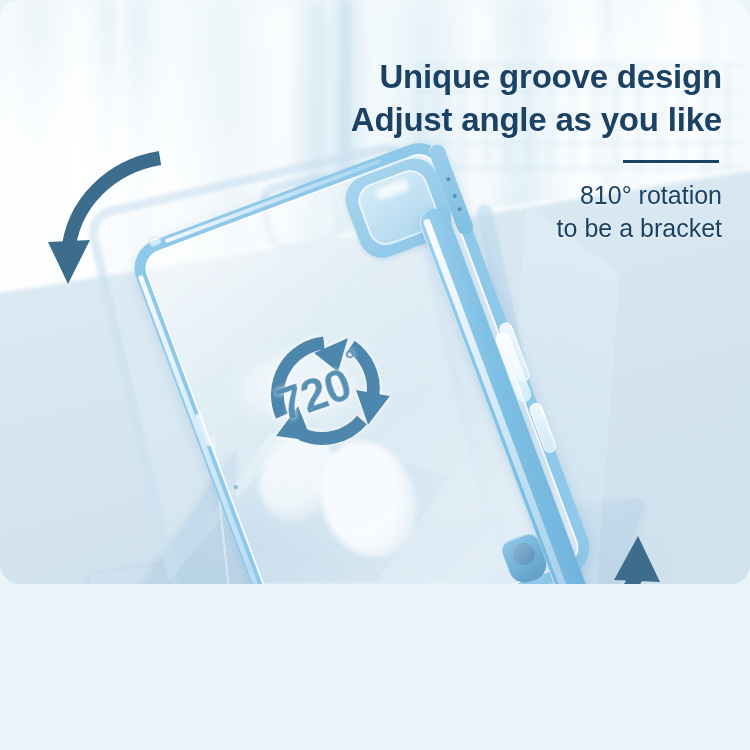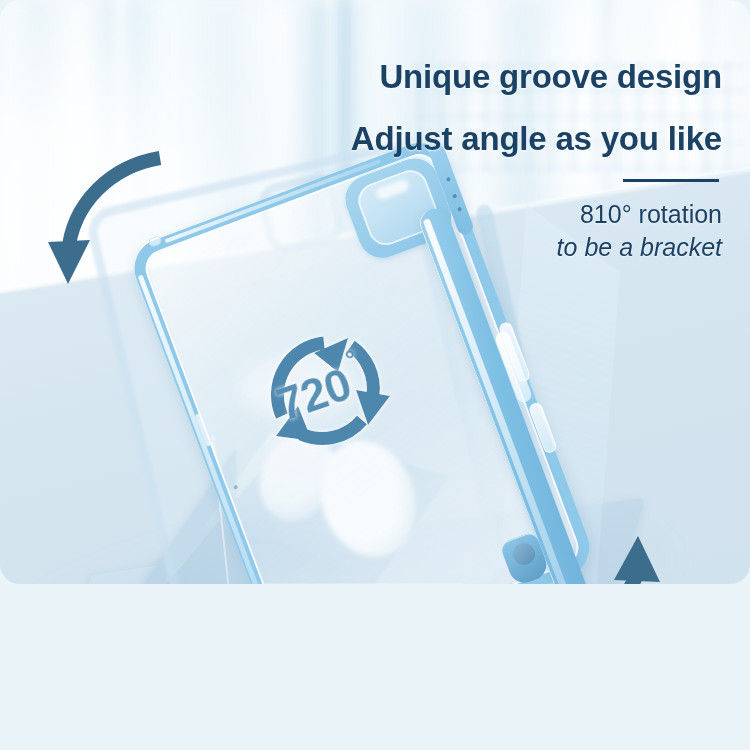--- a/index.html
+++ b/index.html
@@ -440,37 +440,37 @@
   }
   .headline{
     color:#1b4265;
     font-weight:700;
     font-size:33px;
     line-height:1.30;
     letter-spacing:-0.2px;
     text-shadow:0 1px 2px rgba(255,255,255,.7);
     white-space:nowrap;
   }
-  .headline .l2{ display:block;margin-top:19px; }
+  .headline .l2{ display:block; }
   .rule{
     display:inline-block;
     width:96px; height:3px;
     background:#1b4265;
     margin:18px 3px 16px 0;
     vertical-align:middle;
   }
   .subline{
     color:#1b4265;
     font-weight:400;
     font-size:25px;
     line-height:1.34;
     text-shadow:0 1px 2px rgba(255,255,255,.6);
     white-space:nowrap;
   }
-  .subline .s2{ display:block;font-style:italic; }
+  .subline .s2{ display:block; }
 </style>
 </head>
 <body>
 
 <div id="stage">
 
   <div class="bg-base"></div>
   <div class="bg-blinds"></div>
 
   <div class="bg-vbar" style="left:108px;width:26px;background:linear-gradient(90deg,rgba(255,255,255,0),rgba(255,255,255,.85),rgba(255,255,255,0));"></div>

